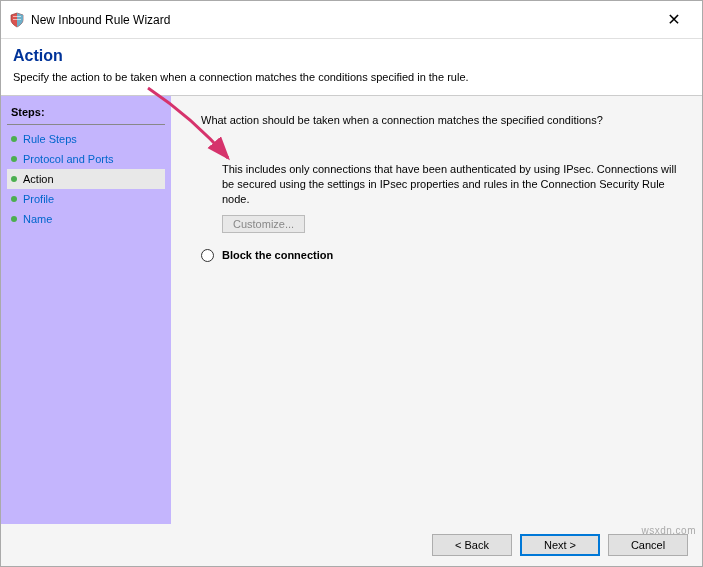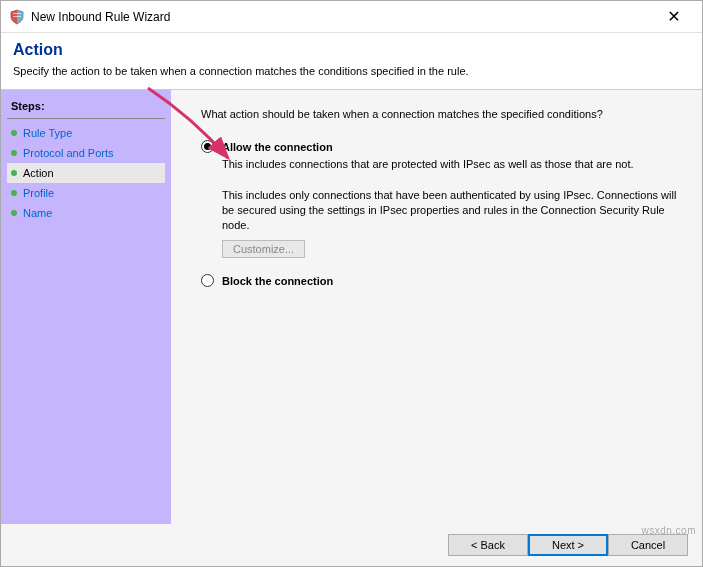--- a/index.html
+++ b/index.html
@@ -1,41 +1,41 @@
 <!DOCTYPE html>
 <html><head>
 <meta charset="utf-8">
 <style>
   * { box-sizing: border-box; font-family: "Segoe UI", Tahoma, sans-serif; }
   body { margin: 0; background: #fff; }
   .window { width: 703px; height: 567px; border: 1px solid #aaa; position: relative; background: #fff; display: flex; flex-direction: column; }
-  .titlebar { height: 32px; display: flex; align-items: center; padding: 0 8px; border-bottom: 1px solid #e0e0e0; }
+  .titlebar { height: 38px; display: flex; align-items: center; padding: 0 8px; border-bottom: 1px solid #e0e0e0; }
   .titlebar .icon { width: 16px; height: 16px; margin-right: 6px; }
   .titlebar .title { font-size: 12px; color: #000; }
   .titlebar .close { margin-left: auto; width: 40px; text-align: center; font-size: 16px; color: #000; cursor: pointer; }
   .header { padding: 8px 12px 12px 12px; }
   .header h1 { font-size: 16px; font-weight: bold; color: #003399; margin: 0 0 6px 0; }
   .header .desc { font-size: 11px; color: #000; }
   .body { flex: 1; display: flex; border-top: 1px solid #ccc; background: #f5f5f5; overflow: hidden; }
   .sidebar { width: 170px; padding: 8px 6px; background: #c4b5fd; }
   .sidebar-title { font-size: 11px; font-weight: bold; padding: 2px 4px 6px 4px; border-bottom: 1px solid #888; margin-bottom: 4px; }
   .step { display: flex; align-items: center; font-size: 11px; padding: 4px 4px; cursor: pointer; }
   .step .bullet { width: 6px; height: 6px; border-radius: 50%; background: #4caf50; margin-right: 6px; flex-shrink: 0; }
   .step.link { color: #0066cc; }
   .step.current { background: #e8e8e8; color: #000; }
   .content { flex: 1; padding: 18px 22px 12px 30px; background: #f5f5f5; font-size: 11px; color: #000; position: relative; }
-  .prompt { margin-bottom: 20px; }
+  .prompt { margin-bottom: 36px; }
   .option { margin-bottom: 16px; }
   .option-row { display: flex; align-items: center; }
   .radio { width: 13px; height: 13px; border: 1px solid #333; border-radius: 50%; margin-right: 8px; display: flex; align-items: center; justify-content: center; flex-shrink: 0; background: #fff; }
   .radio.selected::after { content: ""; width: 7px; height: 7px; background: #000; border-radius: 50%; }
   .option-label { font-weight: bold; font-size: 11px; }
   .option-desc { margin-left: 21px; margin-top: 4px; font-size: 11px; color: #000; line-height: 1.35; }
   .customize { margin-left: 21px; margin-top: 8px; padding: 2px 10px; font-size: 11px; background: #e8e8e8; border: 1px solid #bbb; color: #888; cursor: default; }
-  .footer { display: flex; justify-content: flex-end; gap: 0; padding: 10px 14px; background: #f5f5f5; }
+  .footer { display: flex; justify-content: flex-end; gap: 8px; padding: 10px 14px; background: #f5f5f5; }
   .btn { min-width: 80px; padding: 4px 10px; font-size: 11px; background: #e1e1e1; border: 1px solid #adadad; cursor: pointer; text-align: center; }
   .btn.primary { border: 2px solid #0078d7; padding: 3px 9px; }
   .arrow { position: absolute; top: 82px; left: 132px; pointer-events: none; z-index: 10; }
   .watermark { position: absolute; right: 6px; bottom: 30px; font-size: 10px; color: #aaa; letter-spacing: 0.5px; }
 </style>
 </head>
 <body>
 
 <div class="window">
 
@@ -56,21 +56,21 @@
     <h1>Action</h1>
     <div class="desc">Specify the action to be taken when a connection matches the conditions specified in the rule.</div>
   </div>
 
   <div class="body">
 
     <div class="sidebar">
       <div class="sidebar-title">Steps:</div>
       <div class="step link">
         <span class="bullet"></span>
-        <span>Rule Type</span>
+        <span>Rule Steps</span>
       </div>
       <div class="step link">
         <span class="bullet"></span>
         <span>Protocol and Ports</span>
       </div>
       <div class="step current">
         <span class="bullet"></span>
         <span>Action</span>
       </div>
       <div class="step link">
@@ -79,27 +79,20 @@
       </div>
       <div class="step link">
         <span class="bullet"></span>
         <span>Name</span>
       </div>
     </div>
 
     <div class="content">
       <div class="prompt">What action should be taken when a connection matches the specified conditions?</div>
 
-      <div class="option">
-        <div class="option-row">
-          <span class="radio selected"></span>
-          <span class="option-label">Allow the connection</span>
-        </div>
-        <div class="option-desc">This includes connections that are protected with IPsec as well as those that are not.</div>
-      </div>
 
       <div class="option">
         <div class="option-desc">This includes only connections that have been authenticated by using IPsec.  Connections will be secured using the settings in IPsec properties and rules in the Connection Security Rule node.</div>
         <button class="customize" disabled="">Customize...</button>
       </div>
 
       <div class="option">
         <div class="option-row">
           <span class="radio"></span>
           <span class="option-label">Block the connection</span>

